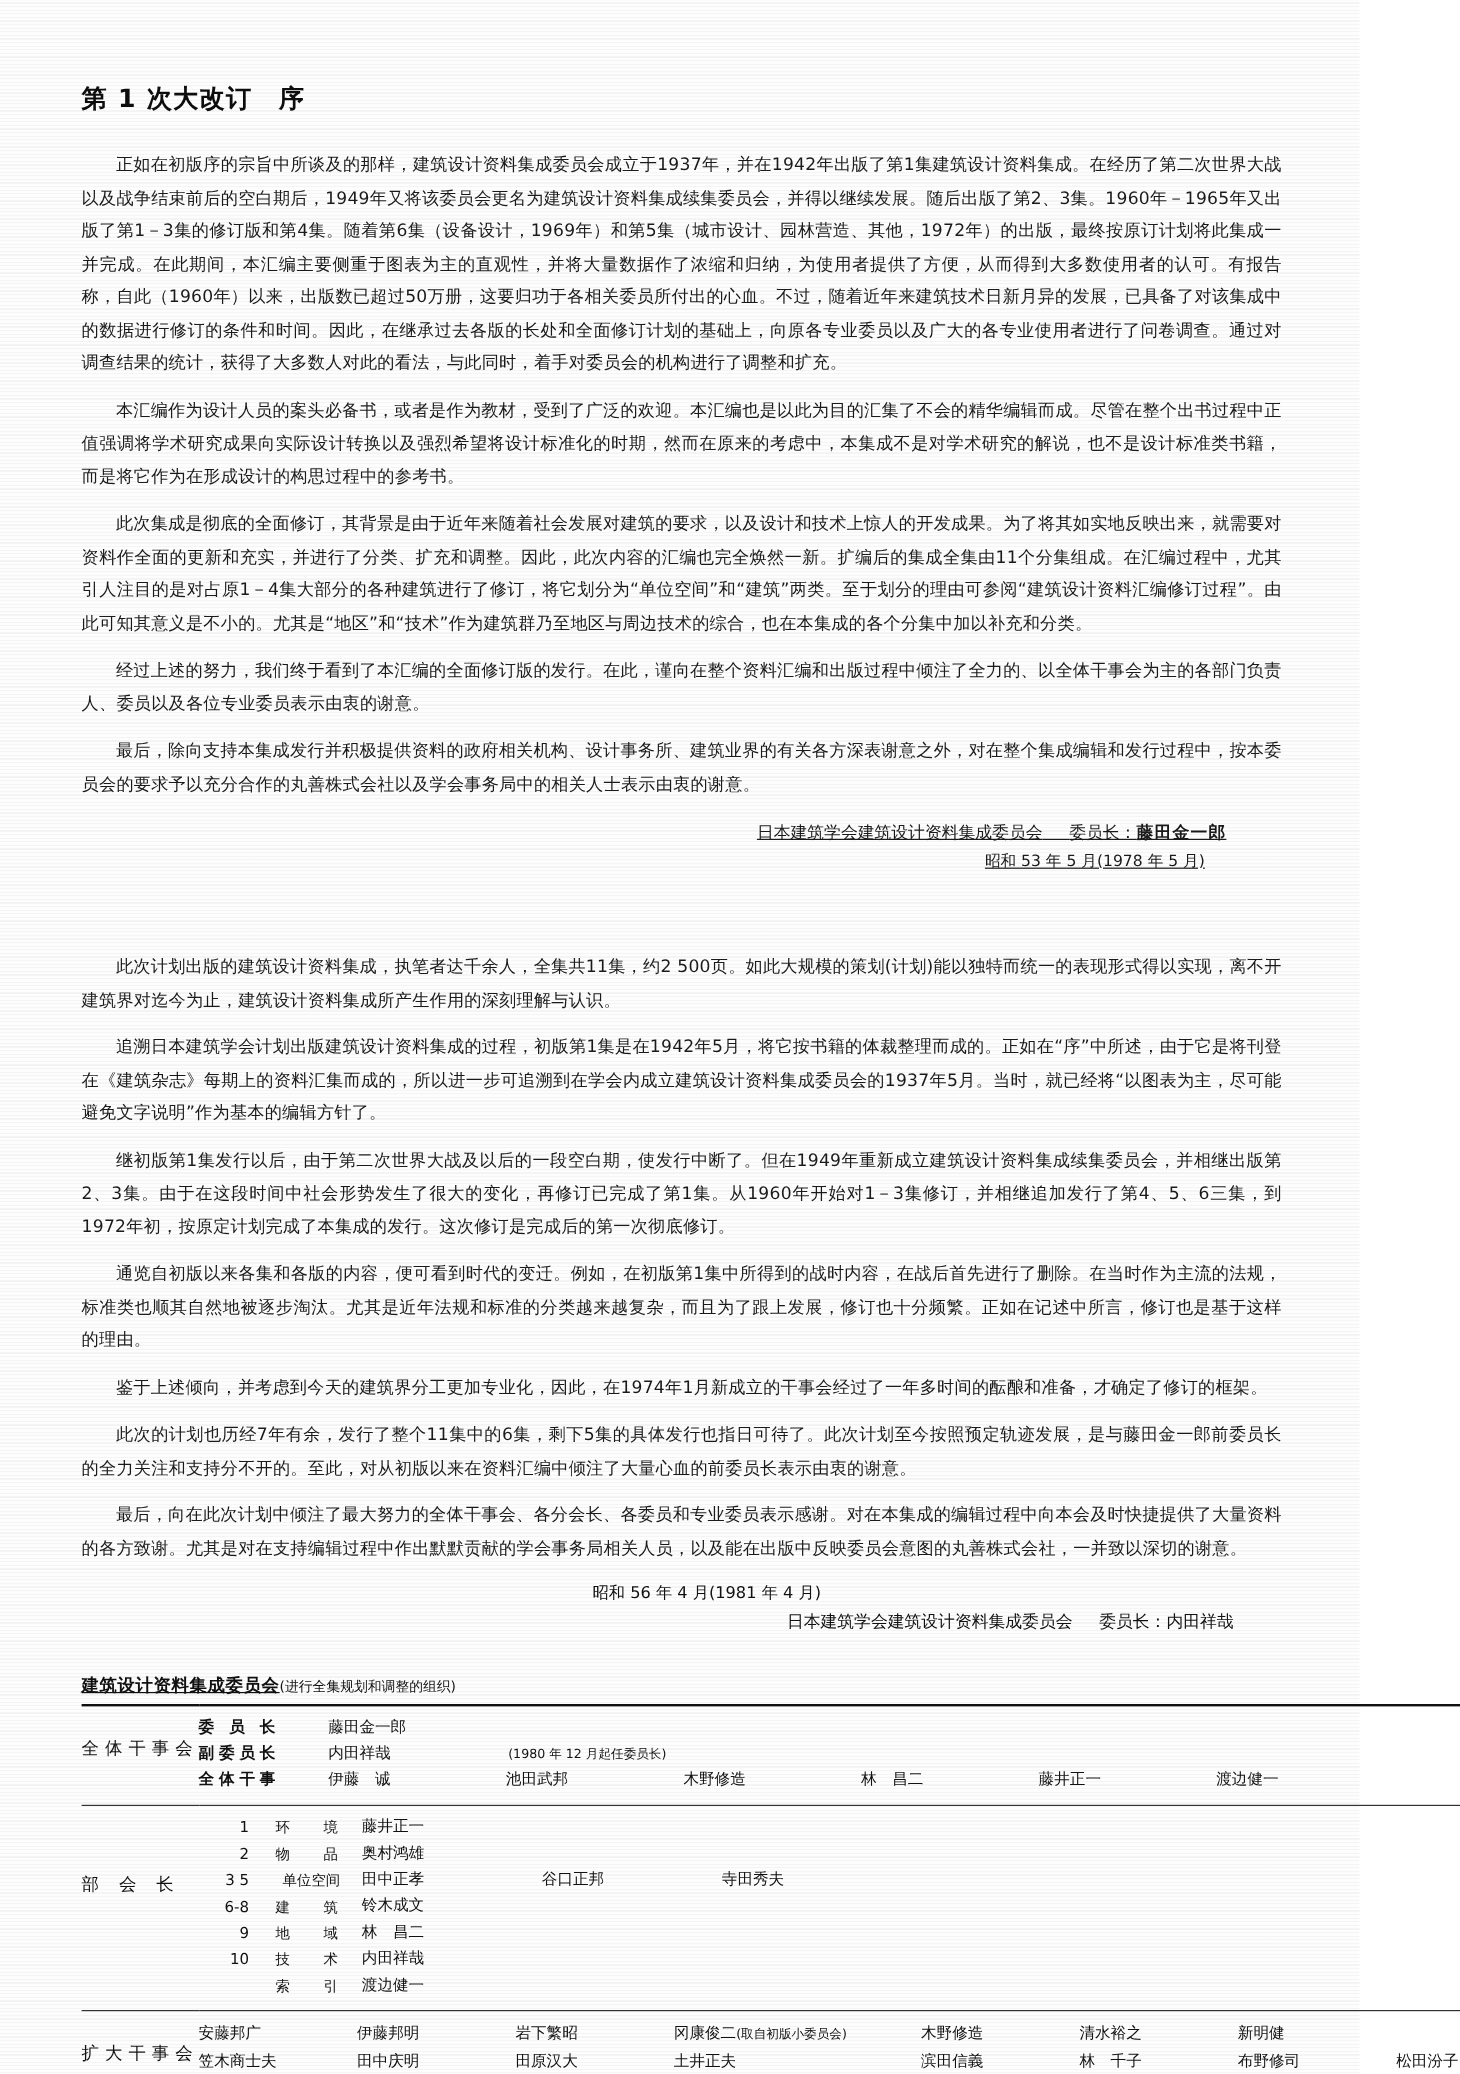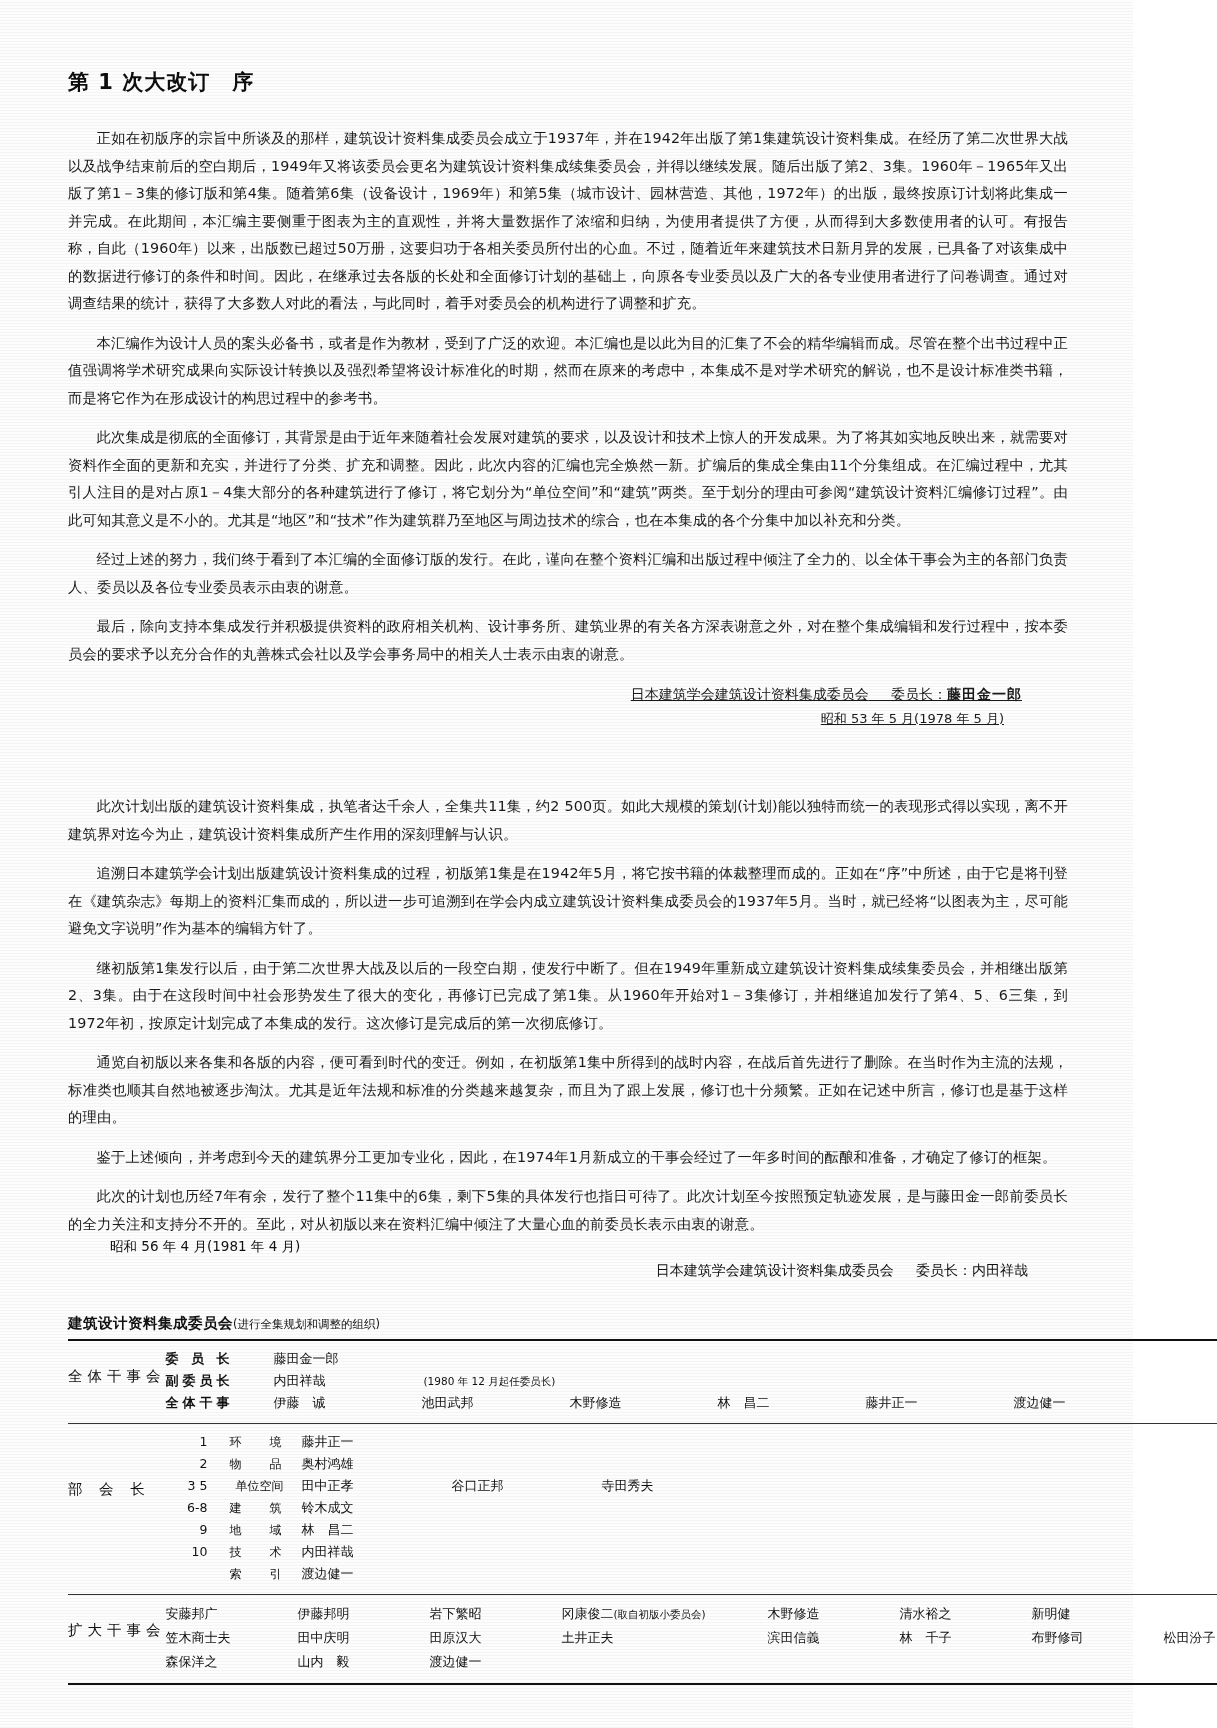--- a/index.html
+++ b/index.html
@@ -74,40 +74,43 @@
     font-size: 13px;
     line-height: 24px;
     padding-right: 18px;
   }
 
   .section-gap { height: 62px; }
 
   
   .sig2-date {
     font-size: 13.5px;
+    margin-top: 14px;
     padding-left: 42px;
+    text-align: center;
   }
   .sig2-line {
     font-size: 14px;
     text-align: right;
     padding-right: 40px;
     margin-top: 6px;
   }
 
   
   .tbl-wrap { margin-top: 34px; }
   .tbl-caption {
     font-size: 13.5px;
     margin-bottom: 6px;
     color: #111;
   }
   .tbl-caption b {
     font-weight: bold;
     font-size: 14.5px;
     letter-spacing: 0.5px;
+    text-decoration: underline;
   }
   .tbl-caption .sub { font-size: 11.5px; }
 
   table.committee {
     border-collapse: collapse;
     width: 916px;
     font-size: 12.5px;
   }
   table.committee td {
     vertical-align: top;
@@ -209,20 +212,21 @@
 
     <div class="section-gap"></div>
 
     <div>
       <p class="para">此次计划出版的建筑设计资料集成，执笔者达千余人，全集共11集，约2 500页。如此大规模的策划(计划)能以独特而统一的表现形式得以实现，离不开建筑界对迄今为止，建筑设计资料集成所产生作用的深刻理解与认识。</p>
       <p class="para">追溯日本建筑学会计划出版建筑设计资料集成的过程，初版第1集是在1942年5月，将它按书籍的体裁整理而成的。正如在“序”中所述，由于它是将刊登在《建筑杂志》每期上的资料汇集而成的，所以进一步可追溯到在学会内成立建筑设计资料集成委员会的1937年5月。当时，就已经将“以图表为主，尽可能避免文字说明”作为基本的编辑方针了。</p>
       <p class="para">继初版第1集发行以后，由于第二次世界大战及以后的一段空白期，使发行中断了。但在1949年重新成立建筑设计资料集成续集委员会，并相继出版第2、3集。由于在这段时间中社会形势发生了很大的变化，再修订已完成了第1集。从1960年开始对1－3集修订，并相继追加发行了第4、5、6三集，到1972年初，按原定计划完成了本集成的发行。这次修订是完成后的第一次彻底修订。</p>
       <p class="para">通览自初版以来各集和各版的内容，便可看到时代的变迁。例如，在初版第1集中所得到的战时内容，在战后首先进行了删除。在当时作为主流的法规，标准类也顺其自然地被逐步淘汰。尤其是近年法规和标准的分类越来越复杂，而且为了跟上发展，修订也十分频繁。正如在记述中所言，修订也是基于这样的理由。</p>
       <p class="para">鉴于上述倾向，并考虑到今天的建筑界分工更加专业化，因此，在1974年1月新成立的干事会经过了一年多时间的酝酿和准备，才确定了修订的框架。</p>
       <p class="para">此次的计划也历经7年有余，发行了整个11集中的6集，剩下5集的具体发行也指日可待了。此次计划至今按照预定轨迹发展，是与藤田金一郎前委员长的全力关注和支持分不开的。至此，对从初版以来在资料汇编中倾注了大量心血的前委员长表示由衷的谢意。</p>
+      <p class="para">最后，向在此次计划中倾注了最大努力的全体干事会、各分会长、各委员和专业委员表示感谢。对在本集成的编辑过程中向本会及时快捷提供了大量资料的各方致谢。尤其是对在支持编辑过程中作出默默贡献的学会事务局相关人员，以及能在出版中反映委员会意图的丸善株式会社，一并致以深切的谢意。</p>
     </div>
 
     <div class="sig2-date">昭和 56 年 4 月(1981 年 4 月)</div>
     <div class="sig2-line">
       <span>日本建筑学会建筑设计资料集成委员会</span>
       &nbsp;&nbsp;&nbsp;
       <span>委员长：</span><span>内田祥哉</span>
     </div>
 
     <div class="tbl-wrap">

